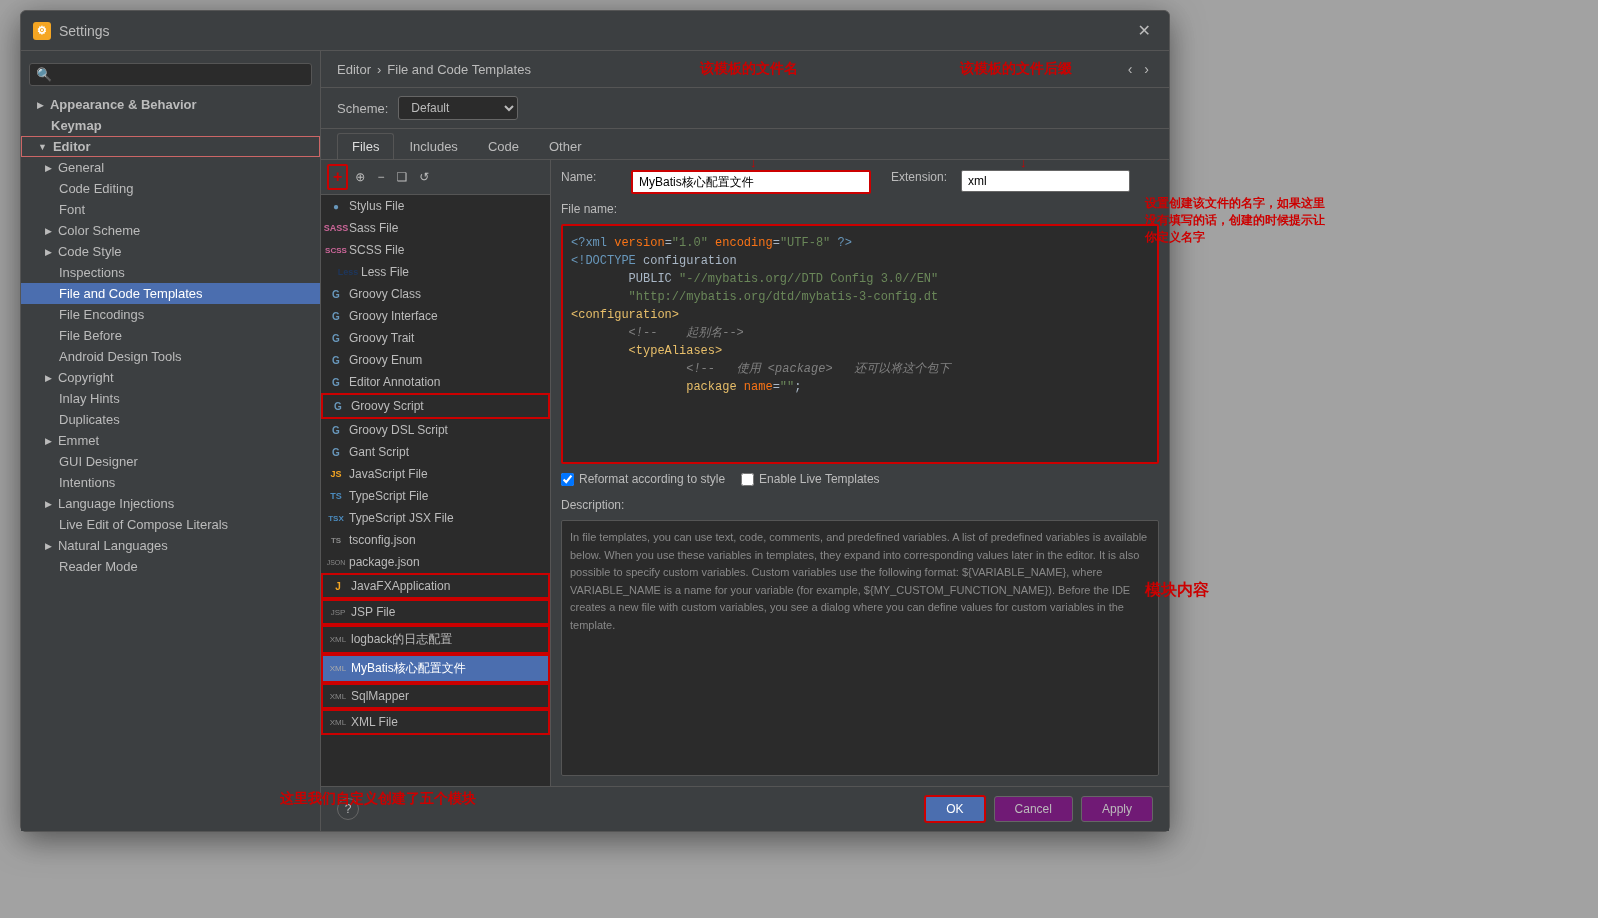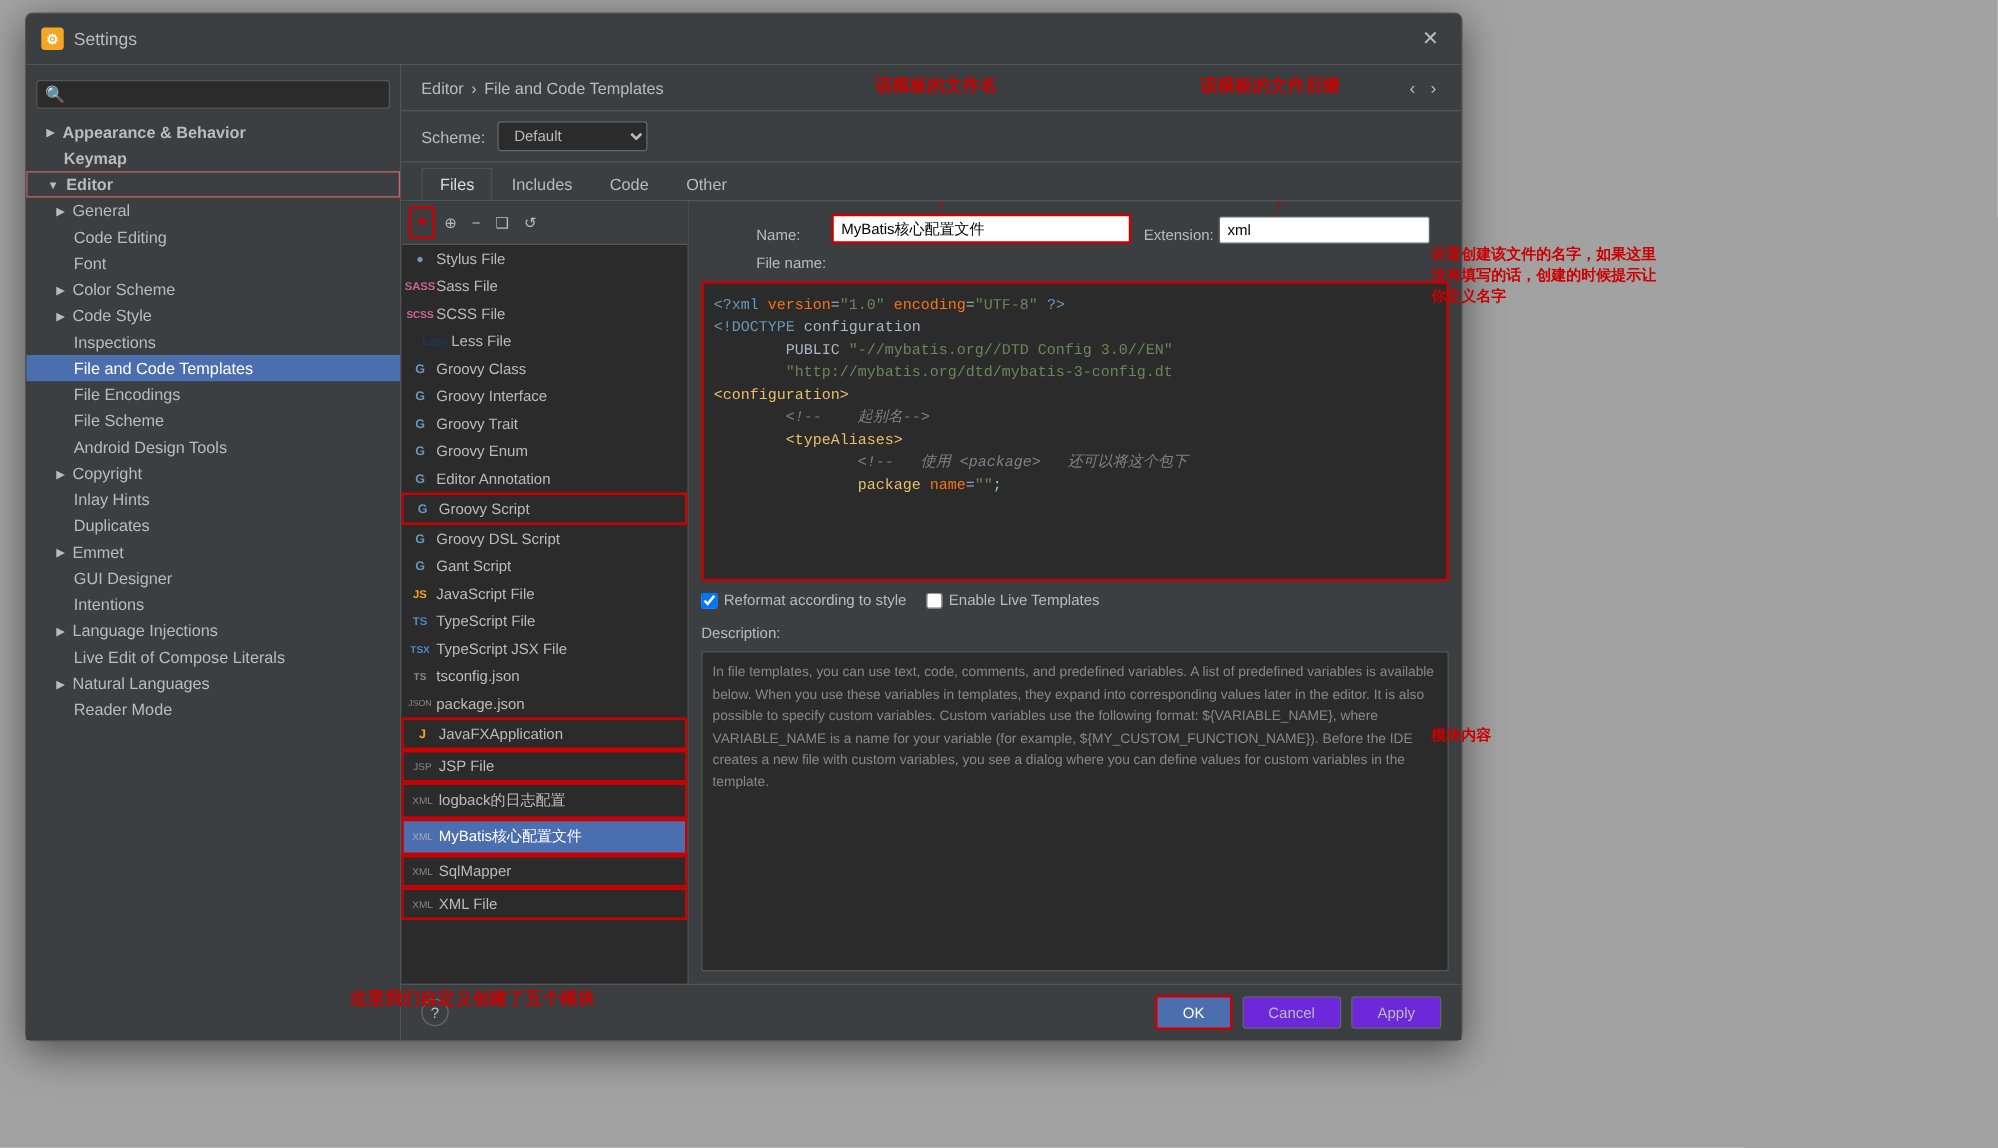--- a/index.html
+++ b/index.html
@@ -203,21 +203,21 @@
     
     .editor-panel {
       flex: 1;
       display: flex; flex-direction: column;
       padding: 10px;
       gap: 8px;
       overflow-y: auto;
     }
 
     .field-row {
-      display: flex; align-items: flex-end;  margin-left: 44px;
+      display: flex; align-items: flex-start; gap: 10px;
     }
 
     .field-label { color: #bbb; font-size: 12px; min-width: 60px; }
 
     .field-input {
       background: #2b2b2b; border: 1px solid #666; color: #bbb;
       padding: 3px 6px; border-radius: 2px; font-size: 12px;
       outline: none;
     }
 
@@ -280,21 +280,21 @@
       background: #3c3f41;
     }
 
     .footer-btn {
       padding: 5px 20px;
       border: 1px solid #666;
       border-radius: 3px;
       cursor: pointer;
       font-size: 12px;
       color: #bbb;
-      background: #6d28d9;
+      background: #701a75;
     }
     .footer-btn.primary {
       background: #4b6eaf;
       color: white;
       border-color: #4b6eaf;
     }
 
     .help-btn {
       width: 22px; height: 22px;
       border-radius: 50%;
@@ -376,21 +376,21 @@
         <div class="tree-item tree-child">
           <span style="margin-left:14px;">Inspections</span>
         </div>
         <div class="tree-item tree-child selected">
           <span style="margin-left:14px;">File and Code Templates</span>
         </div>
         <div class="tree-item tree-child">
           <span style="margin-left:14px;">File Encodings</span>
         </div>
         <div class="tree-item tree-child">
-          <span style="margin-left:14px;">File Scheme</span>
+          <span style="margin-left:14px;">File Before</span>
         </div>
         <div class="tree-item tree-child">
           <span style="margin-left:14px;">Android Design Tools</span>
         </div>
         <div class="tree-item tree-child">
           <span class="arrow">▶</span>
           <span>Copyright</span>
         </div>
         <div class="tree-item tree-child">
           <span style="margin-left:14px;">Inlay Hints</span>
@@ -614,20 +614,20 @@
       </div>
     </div>
   </div>
 
   <div style="position:absolute; top:155px; left:750px; color:#cc0000; font-size:13px; font-weight:bold; pointer-events:none; z-index:20;">↓</div>
   <div style="position:absolute; top:155px; left:1020px; color:#cc0000; font-size:13px; font-weight:bold; pointer-events:none; z-index:20;">↓</div>
 
   <div style="position:absolute; top:195px; left:1145px; color:#cc0000; font-size:12px; font-weight:bold; pointer-events:none; z-index:20; max-width:180px; line-height:1.4;">
     <span>设置创建该文件的名字，如果这里没有填写的话，创建的时候提示让你定义名字</span>
   </div>
-  <div style="position:absolute; top:580px; left:1145px; color:#cc0000; font-size:12px; font-weight:bold; pointer-events:none; z-index:20;">
+  <div style="position:absolute; top:580px; left:1145px; color:#cc0000; font-size:16px; font-weight:bold; pointer-events:none; z-index:20;">
     <span>模块内容</span>
   </div>
 
   <div style="position:absolute; top:790px; left:280px; color:#cc0000; font-size:14px; font-weight:bold; pointer-events:none; z-index:20;">
     <span>这里我们自定义创建了五个模块</span>
   </div>
 </div>
 
 </body></html>

